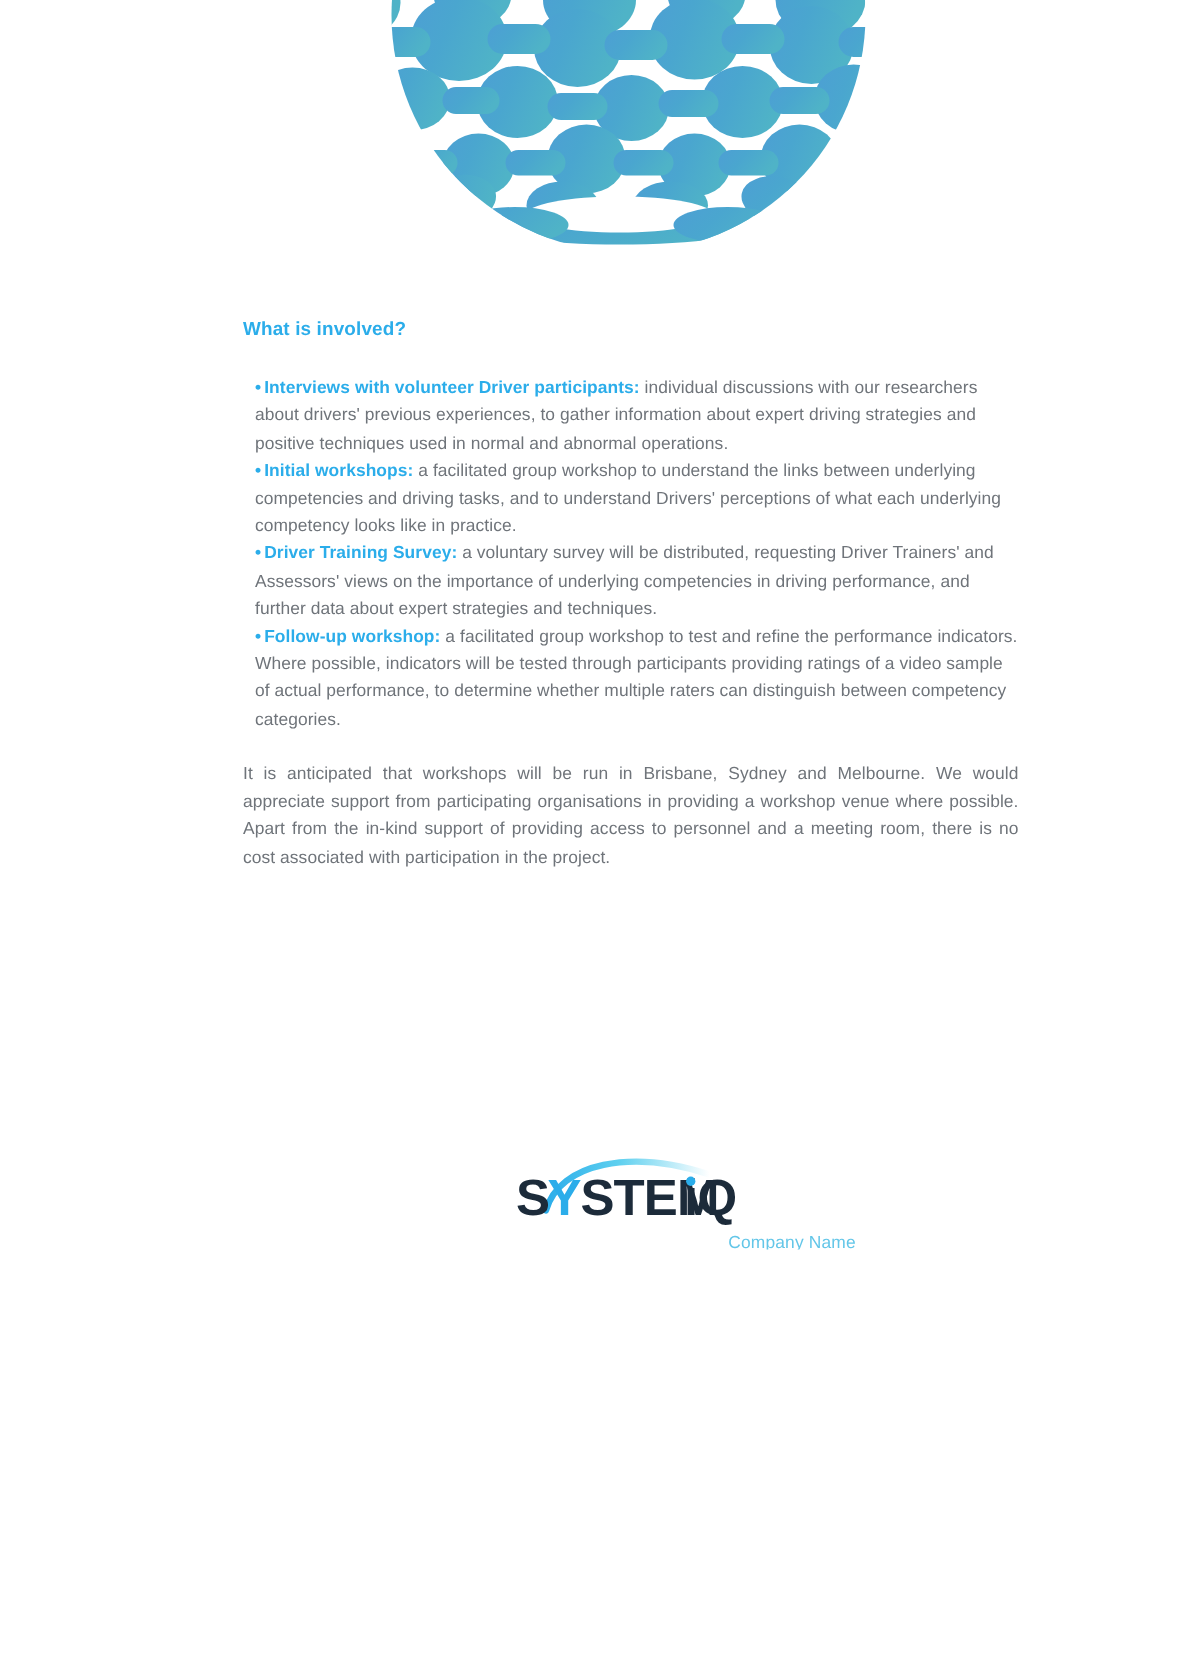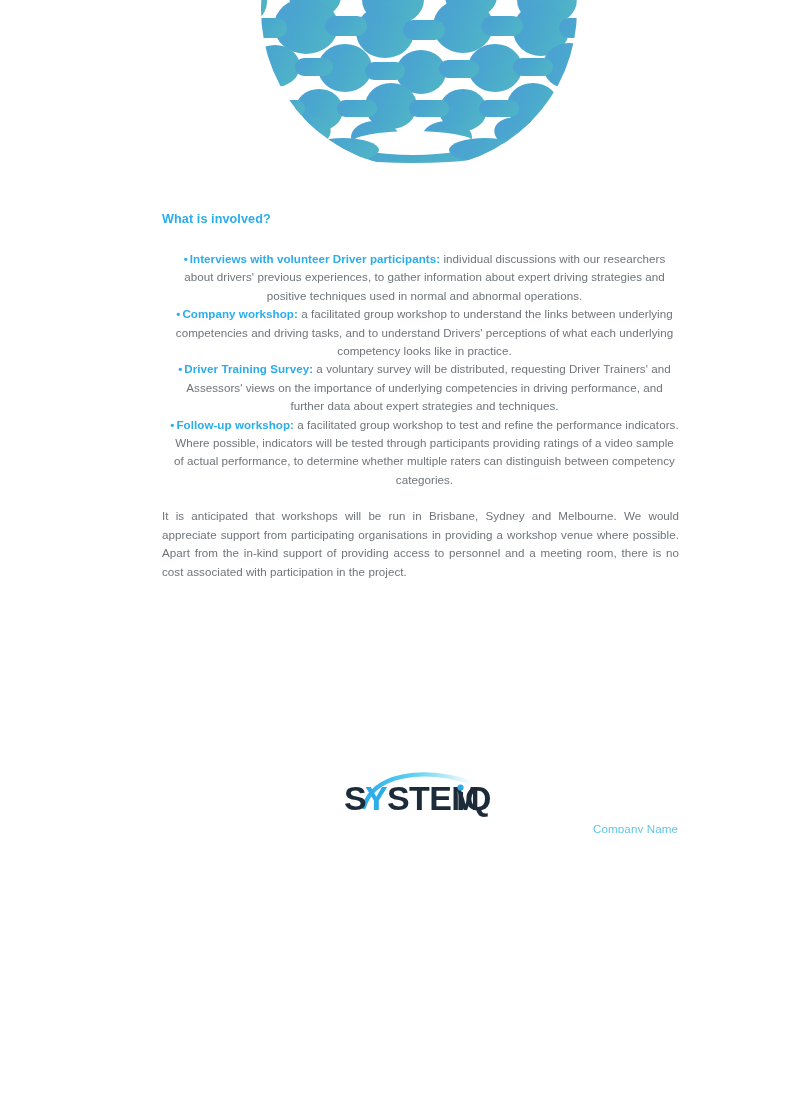--- a/index.html
+++ b/index.html
@@ -64,41 +64,41 @@
   .bullets {
     margin: 0 0 18px 0;
     padding: 0 0 0 8px;
     list-style: none;
   }
   .bullet-item {
     color: #6f747a;
     font-size: 11.6px;
     line-height: 18.4px;
     letter-spacing: 0.05px;
-    text-align: center;
+    text-align: left;
     margin: 0;
   }
   .bullet-dot {
     color: #2badea;
     font-weight: bold;
     margin-right: 2px;
   }
   .bullet-label {
     color: #2badea;
     font-weight: bold;
   }
   .bullet-body { color: #6f747a; }
 
   
   .contact {
     position: absolute;
     right: 136px;
     top: 820px;
     width: 300px;
-    text-align: right;
+    text-align: center;
   }
   .contact-company {
     color: #63c6e8;
     font-size: 11.6px;
     line-height: 18.3px;
     letter-spacing: 0.1px;
   }
   .contact-line {
     color: #6f747a;
     font-size: 11.6px;
@@ -223,21 +223,21 @@
   <div class="content">
 
     <div class="section-heading">What is involved?</div>
 
 
     <ul class="bullets">
       <li class="bullet-item">
         <span class="bullet-dot">•</span><span class="bullet-label">Interviews with volunteer Driver participants:</span><span class="bullet-body"> individual discussions with our researchers about drivers' previous experiences, to gather information about expert driving strategies and positive techniques used in normal and abnormal operations.</span>
       </li>
       <li class="bullet-item">
-        <span class="bullet-dot">•</span><span class="bullet-label">Company workshop:</span><span class="bullet-body"> a facilitated group workshop to understand the links between underlying competencies and driving tasks, and to understand Drivers' perceptions of what each underlying competency looks like in practice.</span>
+        <span class="bullet-dot">•</span><span class="bullet-label">Initial workshops:</span><span class="bullet-body"> a facilitated group workshop to understand the links between underlying competencies and driving tasks, and to understand Drivers' perceptions of what each underlying competency looks like in practice.</span>
       </li>
       <li class="bullet-item">
         <span class="bullet-dot">•</span><span class="bullet-label">Driver Training Survey:</span><span class="bullet-body"> a voluntary survey will be distributed, requesting Driver Trainers' and Assessors' views on the importance of underlying competencies in driving performance, and further data about expert strategies and techniques.</span>
       </li>
       <li class="bullet-item">
         <span class="bullet-dot">•</span><span class="bullet-label">Follow-up workshop:</span><span class="bullet-body"> a facilitated group workshop to test and refine the performance indicators. Where possible, indicators will be tested through participants providing ratings of a video sample of actual performance, to determine whether multiple raters can distinguish between competency categories.</span>
       </li>
     </ul>
 
     <p class="para">It is anticipated that workshops will be run in Brisbane, Sydney and Melbourne.  We would appreciate support from participating organisations in providing a workshop venue where possible.  Apart from the in-kind support of providing access to personnel and a meeting room, there is no cost associated with participation in the project.</p>

